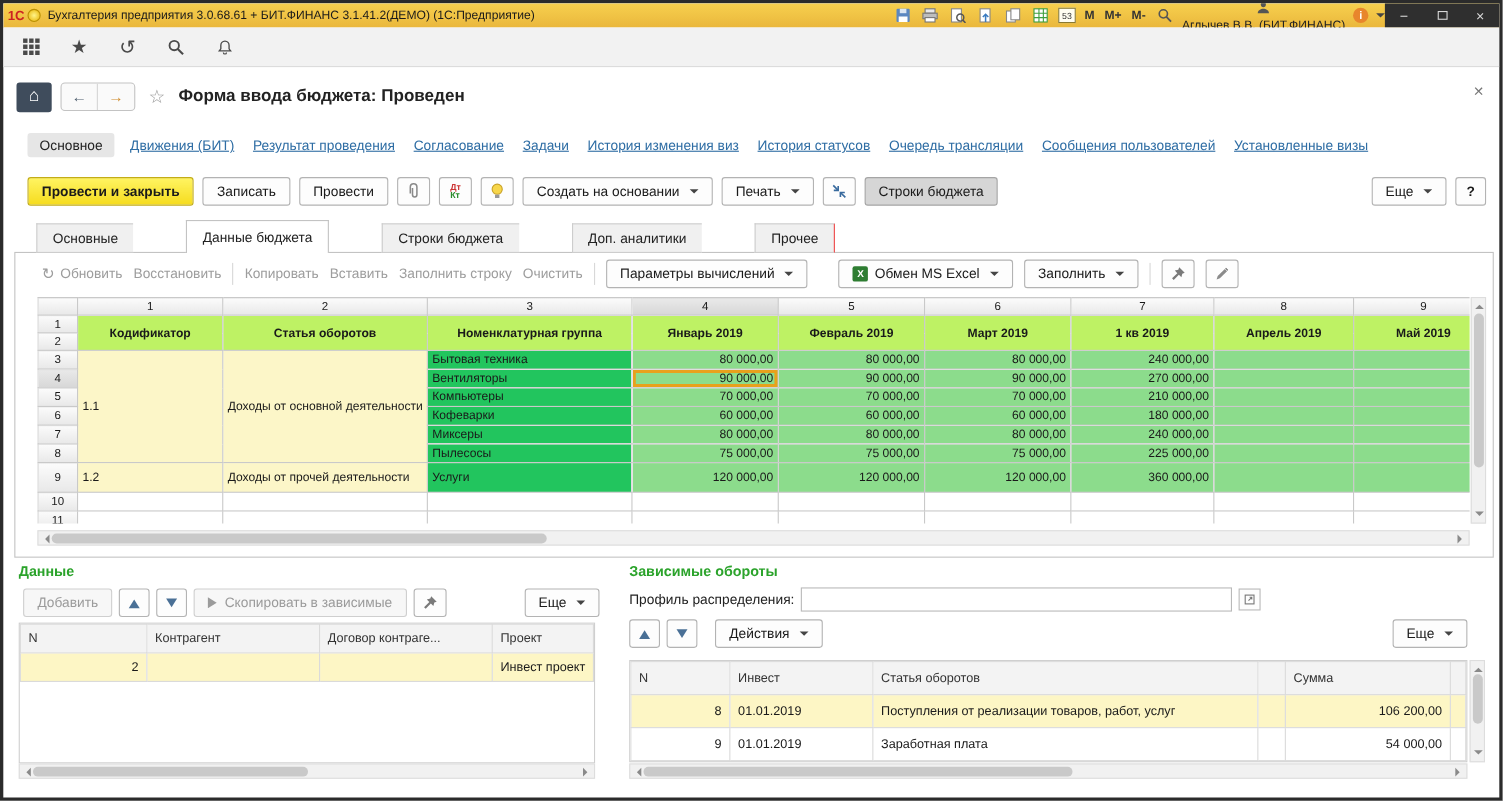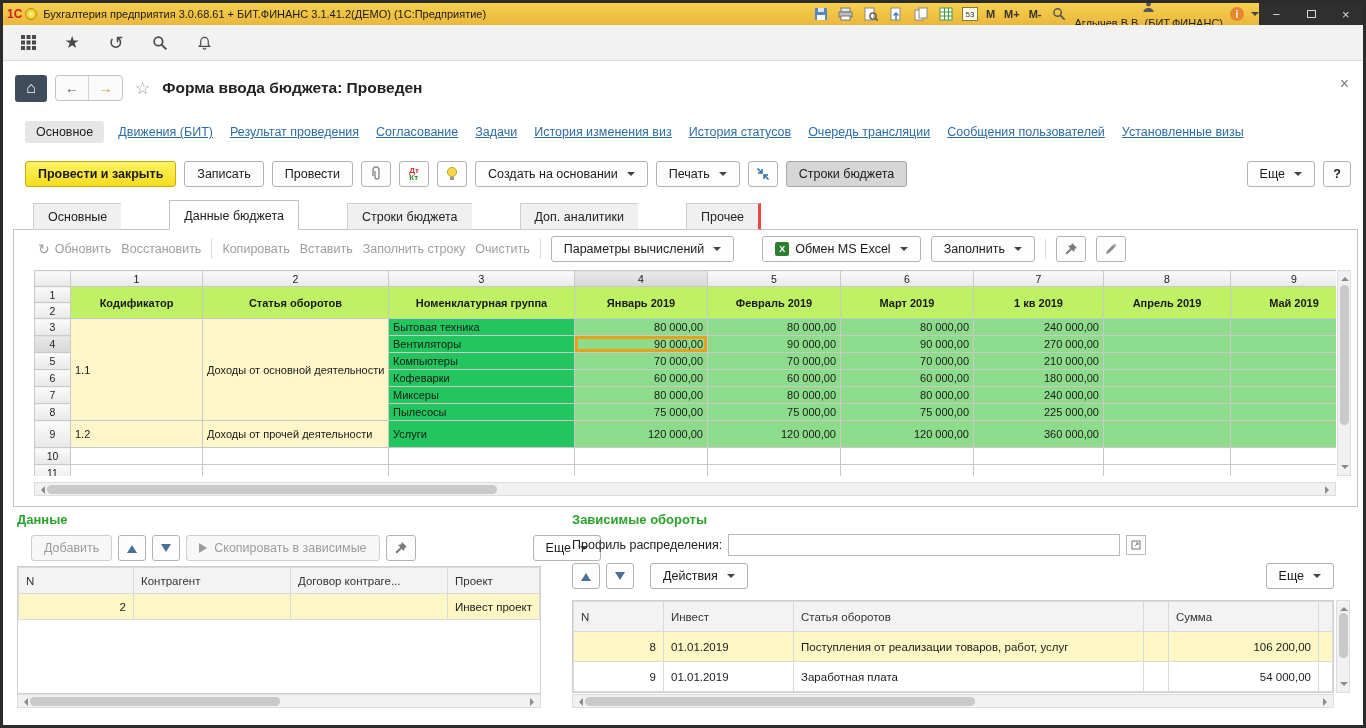--- a/index.html
+++ b/index.html
@@ -61,21 +61,21 @@
   .caret { width:0; height:0; border:4px solid transparent; border-top-color:#444; margin-left:9px; margin-top:4px; }
   .dtkt { display:flex; flex-direction:column; line-height:7px; font-size:8px; font-weight:bold; }
   .dtkt .dt { color:#c33; } .dtkt .kt { color:#2a8a2a; }
   .spacer { flex:1; }
   .helpbtn { width:28px; justify-content:center; padding:0; font-weight:bold; }
 
   
   .subtabs { position:absolute; top:197px; left:30px; height:30px; display:flex; align-items:flex-end; z-index:5;gap:48px; }
   .stab { height:27px; padding:0 14px; display:flex; align-items:center; background:#f0f0f0;
     border:1px solid #cdcdcd; border-right:none; font-size:12.5px; color:#222; }
-  .stab:last-child { border-right:3px solid #ef4444; }
+  .stab:last-child { border-right:1px solid #ef4444; }
   .stab.active { background:#fff; height:30px; border:1px solid #c3c3c3; border-bottom:none; z-index:6; }
 
   
   .gridpanel { position:absolute; top:226px; left:10px; width:1345px; height:278px; border:1px solid #c3c3c3; background:#fff; }
   .gridtoolbar { position:absolute; top:5px; left:24px; right:10px; height:28px; display:flex; align-items:center; gap:10px; }
   .flatbtn { display:inline-flex; align-items:center; font-size:12.5px; color:#9d9d9d; gap:5px; white-space:nowrap; }
   .vsep { width:1px; height:20px; background:#d8d8d8; }
   .xlicon { width:14px; height:14px; background:#2e7d32; color:#fff; font-size:9px; font-weight:bold; border-radius:2px;
     display:inline-flex; align-items:center; justify-content:center; margin-right:6px; }
   .refresh-glyph { font-size:14px; }
@@ -513,21 +513,21 @@
       <span class="tri tri-d"></span>
     </div>
     <div class="hscroll g-hscroll">
       <span class="tri tri-l"></span>
       <span class="sthumb" style="left:12px; width:450px;"></span>
       <span class="tri tri-r"></span>
     </div>
   </div>
 
   <div class="sectitle" style="left:14px; top:509px;">Данные</div>
-  <div class="bltoolbar" style="left:28px; top:532px; width:570px;">
+  <div class="bltoolbar" style="left:18px; top:532px; width:524px;">
     <span class="btn disabled">Добавить</span>
     <span class="arrbtn">
         <span class="arr up"></span>
       </span>
     <span class="arrbtn">
         <span class="arr dn"></span>
       </span>
     <span class="btn disabled">
         <span class="playico"></span>
         <span>Скопировать в зависимые</span>

